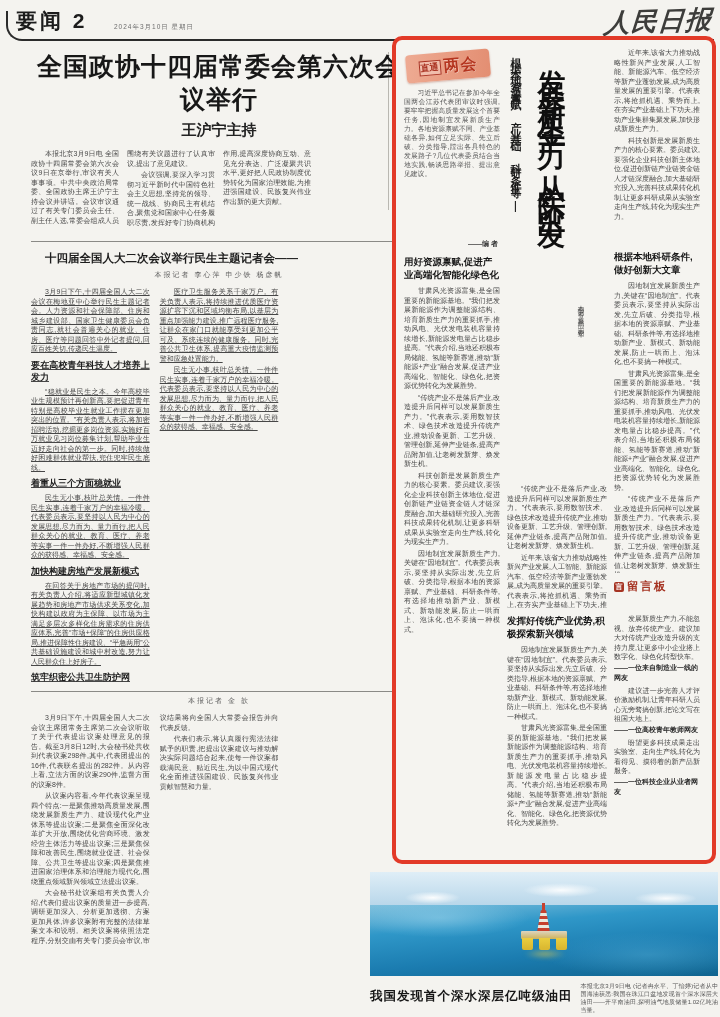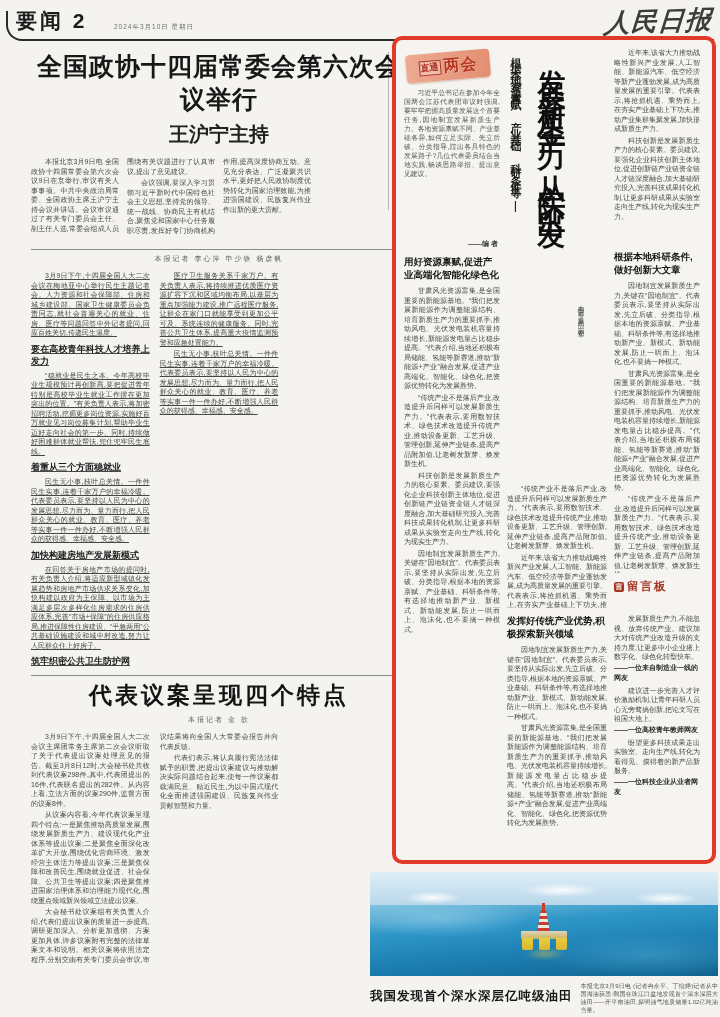--- a/index.html
+++ b/index.html
@@ -18,21 +18,21 @@
     border-bottom-left-radius:16px; }
   .hdr-title { position:absolute; left:10px; top:1px; font-size:21px; font-weight:900; letter-spacing:3px; color:#1c1c1c; }
   .hdr-date { position:absolute; left:108px; top:17px; font-size:6.5px; color:#6e6e6e; letter-spacing:1px; }
   .masthead { position:absolute; right:2px; top:-2px; font-family:"Liberation Serif", serif;
     font-size:26px; font-weight:900; font-style:italic; color:#3d3d3b;
     transform:rotate(-2deg) skewX(-6deg); letter-spacing:1px; }
   
   .left { position:absolute; left:10px; top:50px; width:376px; bottom:4px;margin-left:21px; }
   .vrule { position:absolute; left:388px; top:52px; height:158px; width:1px; background:#b9b7b1; }
   .hl-a { font-size:25px; font-weight:900; text-align:center; letter-spacing:1px; color:#171717; }
-  .sub-a { font-size:20px; font-weight:900; text-align:center; margin-top:5px; color:#222; }
+  .sub-a { font-size:15px; font-weight:900; text-align:center; margin-top:5px; color:#222; }
   .bodytext { font-size:7px; line-height:9.5px; text-align:justify; color:#474747;
     filter:blur(0.3px); column-fill:auto; }
   .bodytext p { text-indent:2em; margin-bottom:2px; }
   .bodytext h4 { font-size:9px; line-height:12px; font-weight:900; color:#1d1d1d;
     margin:5px 0 4px 0; text-indent:0; filter:none; }
   .body-a { margin-top:9px; height:84px; overflow:hidden; columns:4; column-gap:8px; }
   .hr { border:none; border-top:1px solid #8a8a86; margin:8px 0 0 0; }
   .kick-b { font-size:11.5px; font-weight:900; margin:9px 0 0 14px; color:#1d1d1d; }
   .hl-b { font-size:27px; font-weight:900; text-align:center; letter-spacing:2px; margin-top:4px; color:#141414; }
   .byline { font-size:7px; color:#5c5c5c; text-align:center; margin-top:4px; letter-spacing:2px; }
@@ -129,39 +129,39 @@
     <div class="sub-a">王沪宁主持</div>
     <div class="bodytext body-a">
       <p>本报北京3月9日电 全国政协十四届常委会第六次会议9日在京举行,审议有关人事事项。中共中央政治局常委、全国政协主席王沪宁主持会议并讲话。会议审议通过了有关专门委员会主任、副主任人选,常委会组成人员围绕有关议题进行了认真审议,提出了意见建议。</p>
       <p>会议强调,要深入学习贯彻习近平新时代中国特色社会主义思想,坚持党的领导、统一战线、协商民主有机结合,聚焦党和国家中心任务履职尽责,发挥好专门协商机构作用,提高深度协商互动、意见充分表达、广泛凝聚共识水平,更好把人民政协制度优势转化为国家治理效能,为推进强国建设、民族复兴伟业作出新的更大贡献。</p>
     </div>
   </div>
 
   <hr class="hr">
 
   <div>
+    <div class="kick-b">十四届全国人大二次会议举行民生主题记者会——</div>
     <div class="byline">本报记者 李心萍 申少铁 杨彦帆</div>
     <div class="bodytext body-b">
       <p>3月9日下午,十四届全国人大二次会议在梅地亚中心举行民生主题记者会。人力资源和社会保障部、住房和城乡建设部、国家卫生健康委员会负责同志,就社会普遍关心的就业、住房、医疗等问题回答中外记者提问,回应百姓关切,传递民生温度。</p>
       <h4>要在高校青年科技人才培养上发力</h4>
       <p>“稳就业是民生之本。今年高校毕业生规模预计再创新高,要把促进青年特别是高校毕业生就业工作摆在更加突出的位置。”有关负责人表示,将加密招聘活动,挖掘更多岗位资源,实施好百万就业见习岗位募集计划,帮助毕业生迈好走向社会的第一步。同时,持续做好困难群体就业帮扶,兜住兜牢民生底线。</p>
       <h4>着重从三个方面稳就业</h4>
       <p>民生无小事,枝叶总关情。一件件民生实事,连着千家万户的幸福冷暖。代表委员表示,要坚持以人民为中心的发展思想,尽力而为、量力而行,把人民群众关心的就业、教育、医疗、养老等实事一件一件办好,不断增强人民群众的获得感、幸福感、安全感。</p>
       <h4>加快构建房地产发展新模式</h4>
       <p>在回答关于房地产市场的提问时,有关负责人介绍,将适应新型城镇化发展趋势和房地产市场供求关系变化,加快构建以政府为主保障、以市场为主满足多层次多样化住房需求的住房供应体系,完善“市场+保障”的住房供应格局,推进保障性住房建设、“平急两用”公共基础设施建设和城中村改造,努力让人民群众住上好房子。</p>
       <h4>筑牢织密公共卫生防护网</h4>
       <p>医疗卫生服务关系千家万户。有关负责人表示,将持续推进优质医疗资源扩容下沉和区域均衡布局,以基层为重点加强能力建设,推广远程医疗服务,让群众在家门口就能享受到更加公平可及、系统连续的健康服务。同时,完善公共卫生体系,提高重大疫情监测预警和应急处置能力。</p>
       <p>民生无小事,枝叶总关情。一件件民生实事,连着千家万户的幸福冷暖。代表委员表示,要坚持以人民为中心的发展思想,尽力而为、量力而行,把人民群众关心的就业、教育、医疗、养老等实事一件一件办好,不断增强人民群众的获得感、幸福感、安全感。</p>
     </div>
   </div>
 
   <hr class="hr">
 
   <div>
-    <div class="hl-c">代表议案呈现四个特点</div>
     <div class="byline">本报记者 金 歆</div>
     <div class="bodytext body-c">
       <p>3月9日下午,十四届全国人大二次会议主席团常务主席第二次会议听取了关于代表提出议案处理意见的报告。截至3月8日12时,大会秘书处共收到代表议案298件,其中,代表团提出的16件,代表联名提出的282件。从内容上看,立法方面的议案290件,监督方面的议案8件。</p>
       <p>从议案内容看,今年代表议案呈现四个特点:一是聚焦推动高质量发展,围绕发展新质生产力、建设现代化产业体系等提出议案;二是聚焦全面深化改革扩大开放,围绕优化营商环境、激发经营主体活力等提出议案;三是聚焦保障和改善民生,围绕就业促进、社会保障、公共卫生等提出议案;四是聚焦推进国家治理体系和治理能力现代化,围绕重点领域新兴领域立法提出议案。</p>
       <p>大会秘书处议案组有关负责人介绍,代表们提出议案的质量进一步提高,调研更加深入、分析更加透彻、方案更加具体,许多议案附有完整的法律草案文本和说明。相关议案将依照法定程序,分别交由有关专门委员会审议,审议结果将向全国人大常委会报告并向代表反馈。</p>
       <p>代表们表示,将认真履行宪法法律赋予的职责,把提出议案建议与推动解决实际问题结合起来,使每一件议案都载满民意、贴近民生,为以中国式现代化全面推进强国建设、民族复兴伟业贡献智慧和力量。</p>
     </div>
   </div>
 </div>
 

